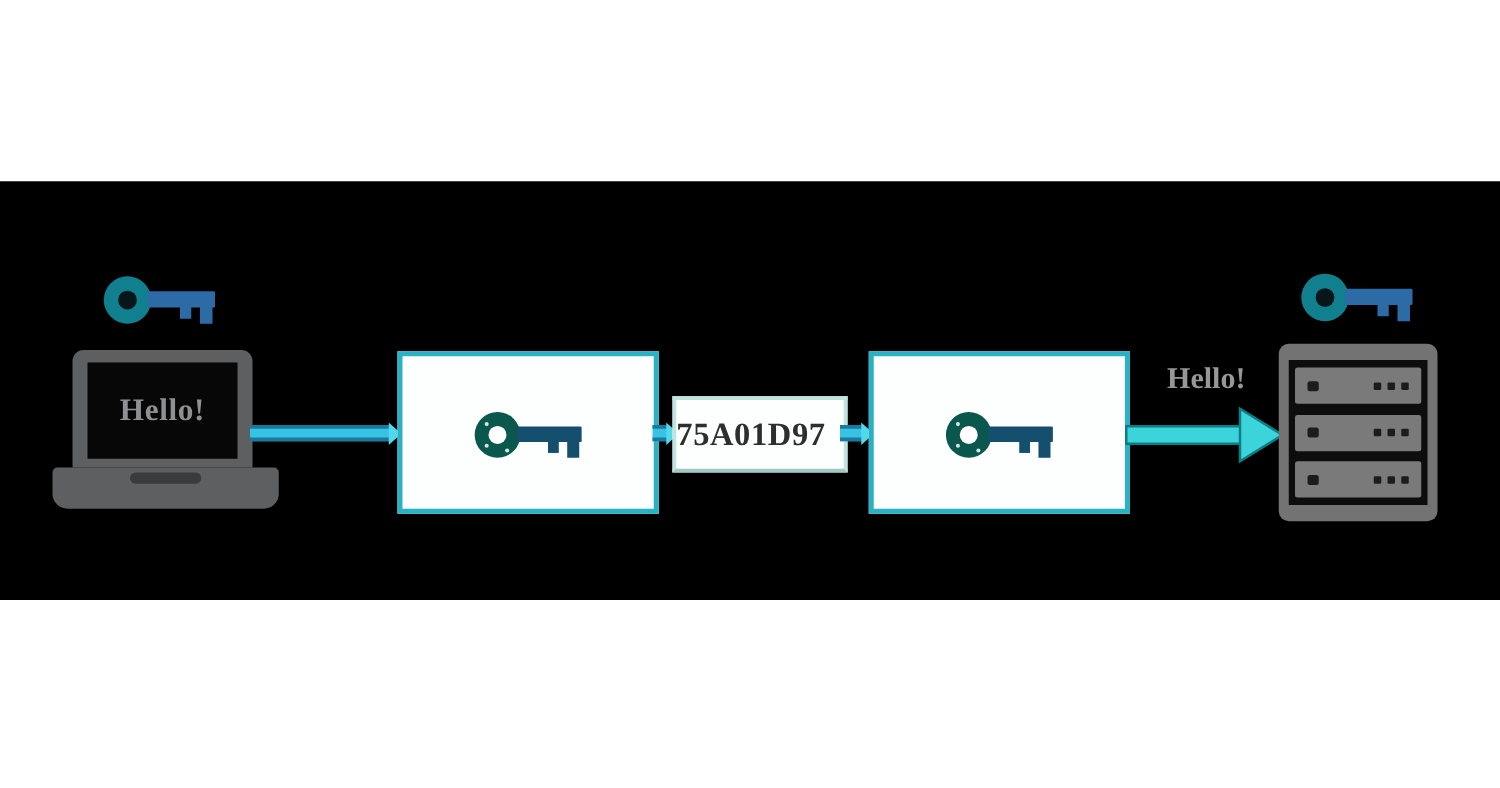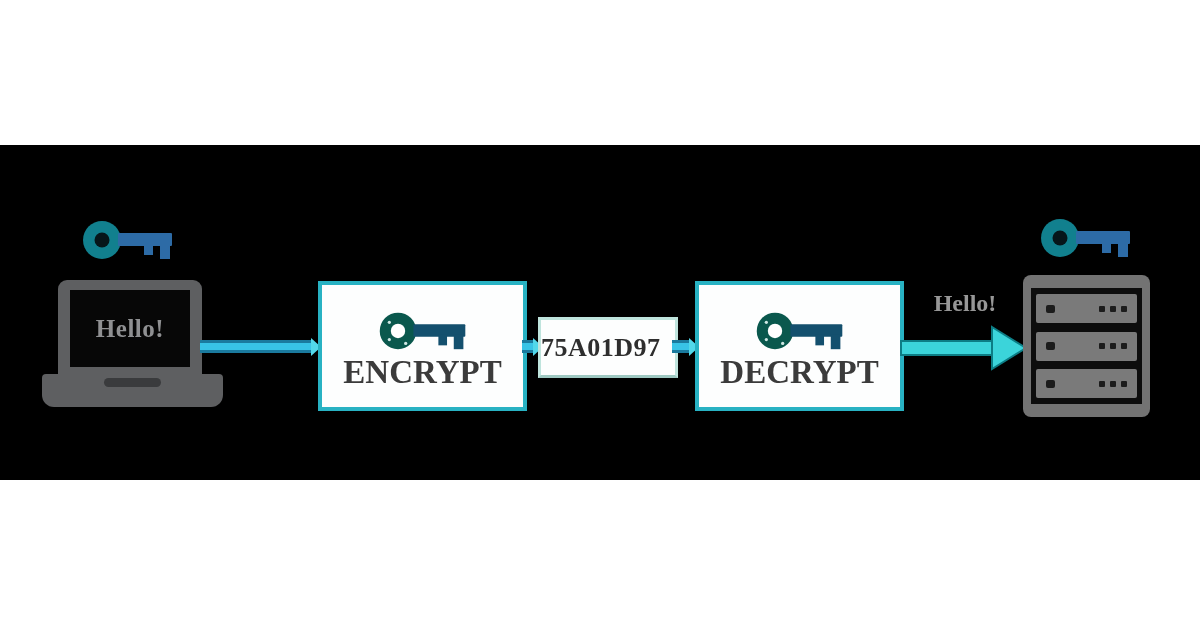--- a/index.html
+++ b/index.html
@@ -134,21 +134,20 @@
         <circle cx="20" cy="28" r="19" fill="#0a584d"></circle>
         <circle cx="20" cy="28" r="7.5" fill="#ffffff"></circle>
         <circle cx="11" cy="19" r="1.7" fill="#cfe8e4"></circle>
         <circle cx="11" cy="37" r="1.7" fill="#cfe8e4"></circle>
         <circle cx="28" cy="41" r="1.7" fill="#cfe8e4"></circle>
         <rect x="36" y="21" width="54" height="13" rx="1" fill="#14506e"></rect>
         <rect x="62" y="32" width="9" height="11" fill="#14506e"></rect>
         <rect x="78" y="32" width="10" height="15" fill="#14506e"></rect>
       </svg>
     </div>
-    <div class="proc-label">ENCRYPT</div>
   </div>
 
   <div class="conn conn2"></div>
 
   <div class="cipher-box">
     <span>75A01D97</span>
   </div>
 
   <div class="conn conn3"></div>
 
@@ -158,21 +157,20 @@
         <circle cx="20" cy="28" r="19" fill="#0a584d"></circle>
         <circle cx="20" cy="28" r="7.5" fill="#ffffff"></circle>
         <circle cx="11" cy="19" r="1.7" fill="#cfe8e4"></circle>
         <circle cx="11" cy="37" r="1.7" fill="#cfe8e4"></circle>
         <circle cx="28" cy="41" r="1.7" fill="#cfe8e4"></circle>
         <rect x="36" y="21" width="54" height="13" rx="1" fill="#14506e"></rect>
         <rect x="62" y="32" width="9" height="11" fill="#14506e"></rect>
         <rect x="78" y="32" width="10" height="15" fill="#14506e"></rect>
       </svg>
     </div>
-    <div class="proc-label">DECRYPT</div>
   </div>
 
   <div class="hello-out">Hello!</div>
 
   <div class="arrow-main">
     <svg viewBox="0 0 128 56" width="128" height="56">
       <g stroke="#0c7d85" stroke-width="2" fill="#3bd4da">
         <rect x="1" y="21" width="92" height="14"></rect>
         <polygon points="92,7 126,28 92,49"></polygon>
       </g>

